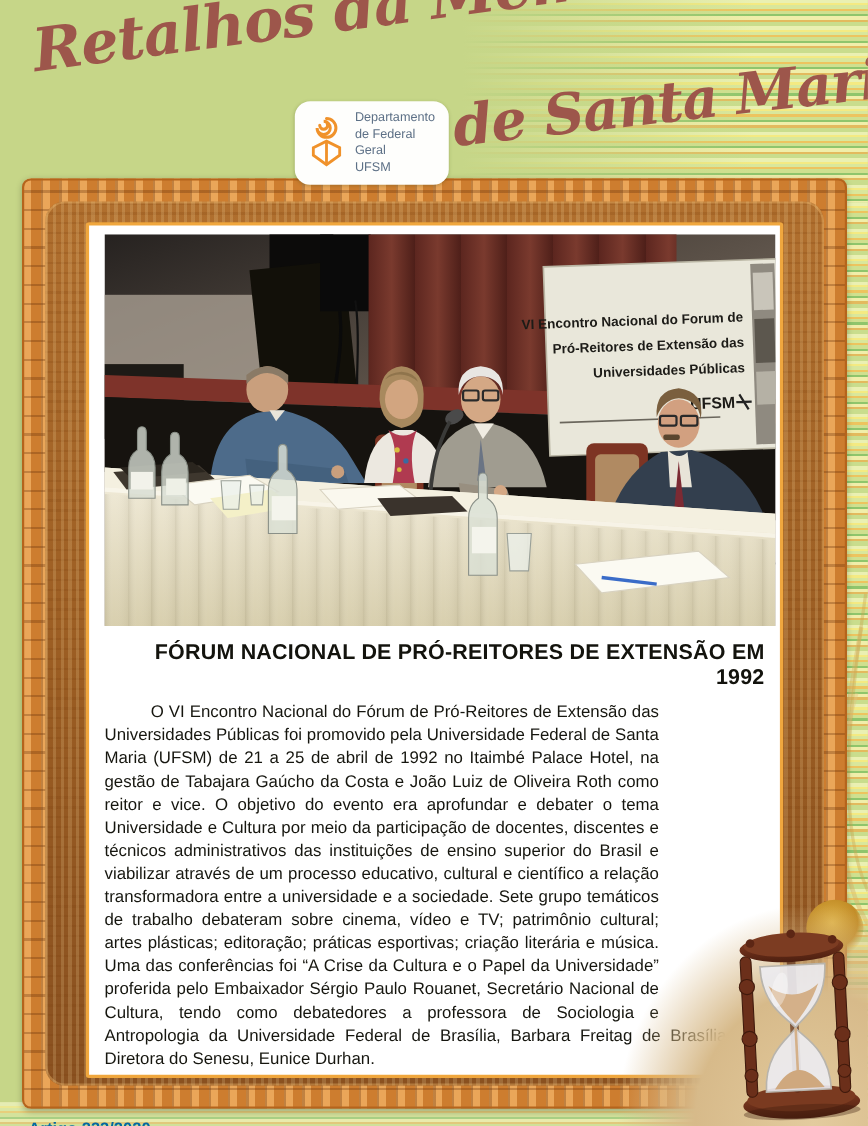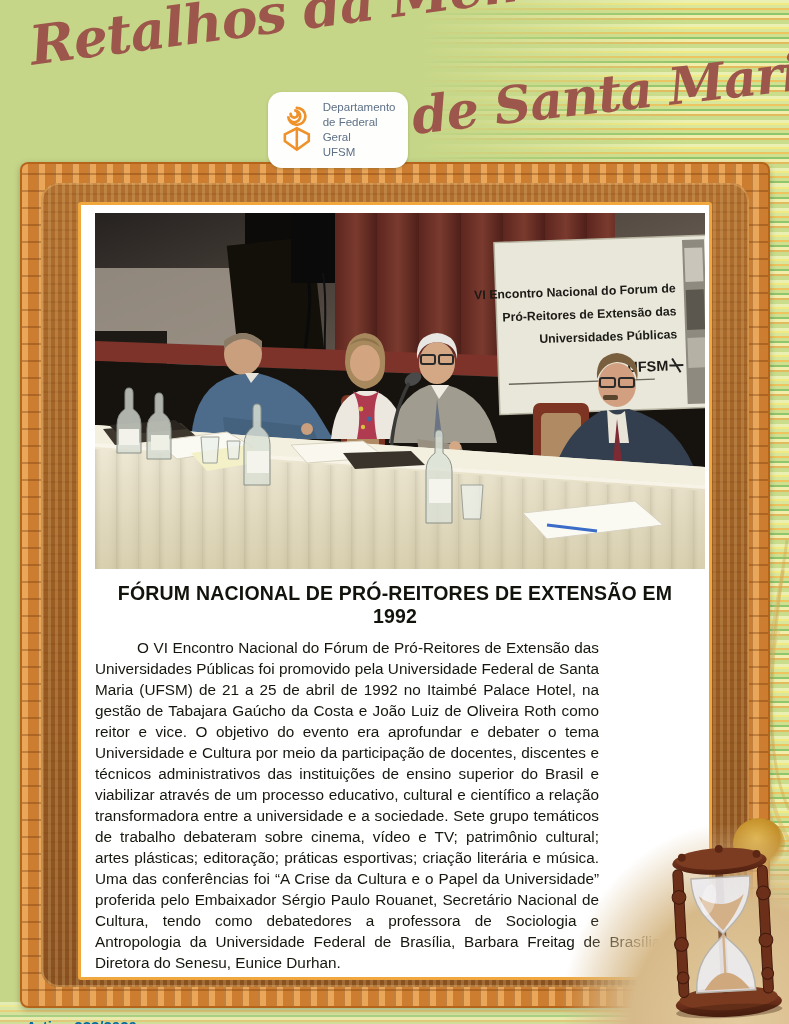--- a/index.html
+++ b/index.html
@@ -88,21 +88,21 @@
     padding:8px 14px 0 14px;
     overflow:hidden;
   }
   
   .photo{
     display:block;margin:0 auto;width:610px;height:356px;
   }
   
   .article-title{
     margin:13px 0 9px 0;
-    text-align:center;
+    text-align:right;
     font-size:19.5px;font-weight:700;letter-spacing:0.2px;
     color:#13130d;
   }
   .article-body{
     margin:0;
     font-size:15.3px;line-height:21px;
     text-align:justify;
     color:#16160f;
     text-indent:42px;
   }

